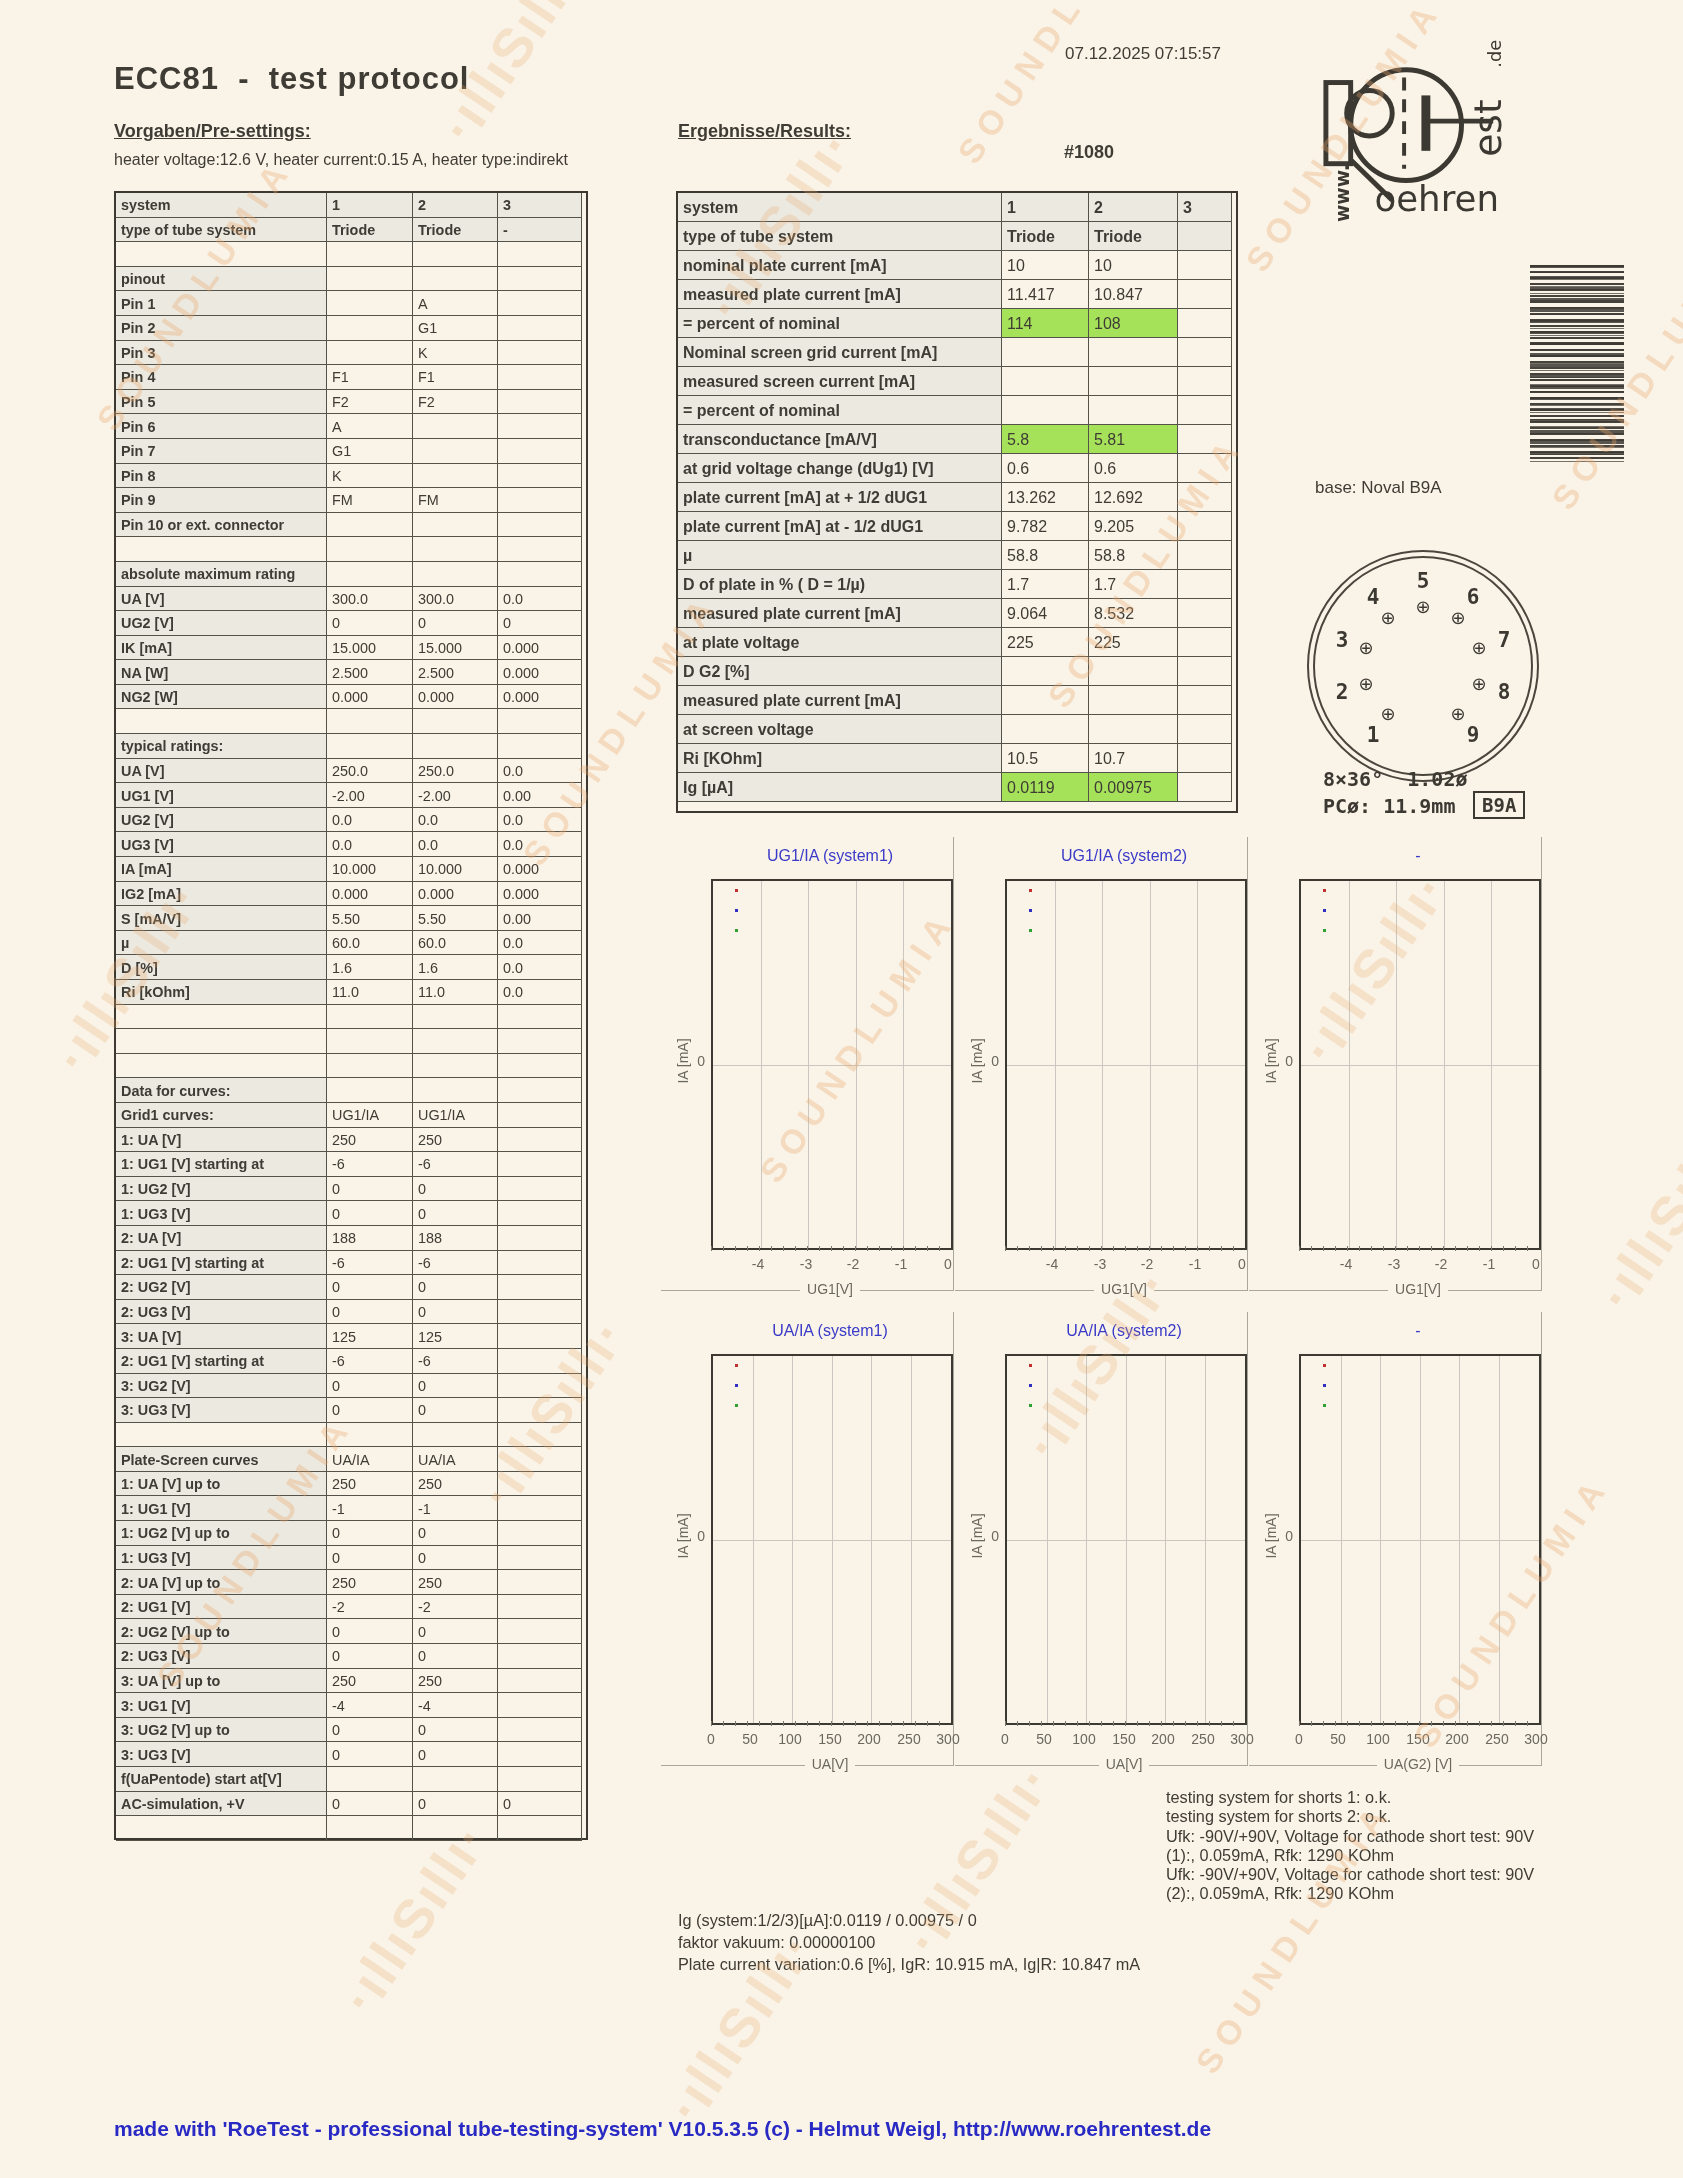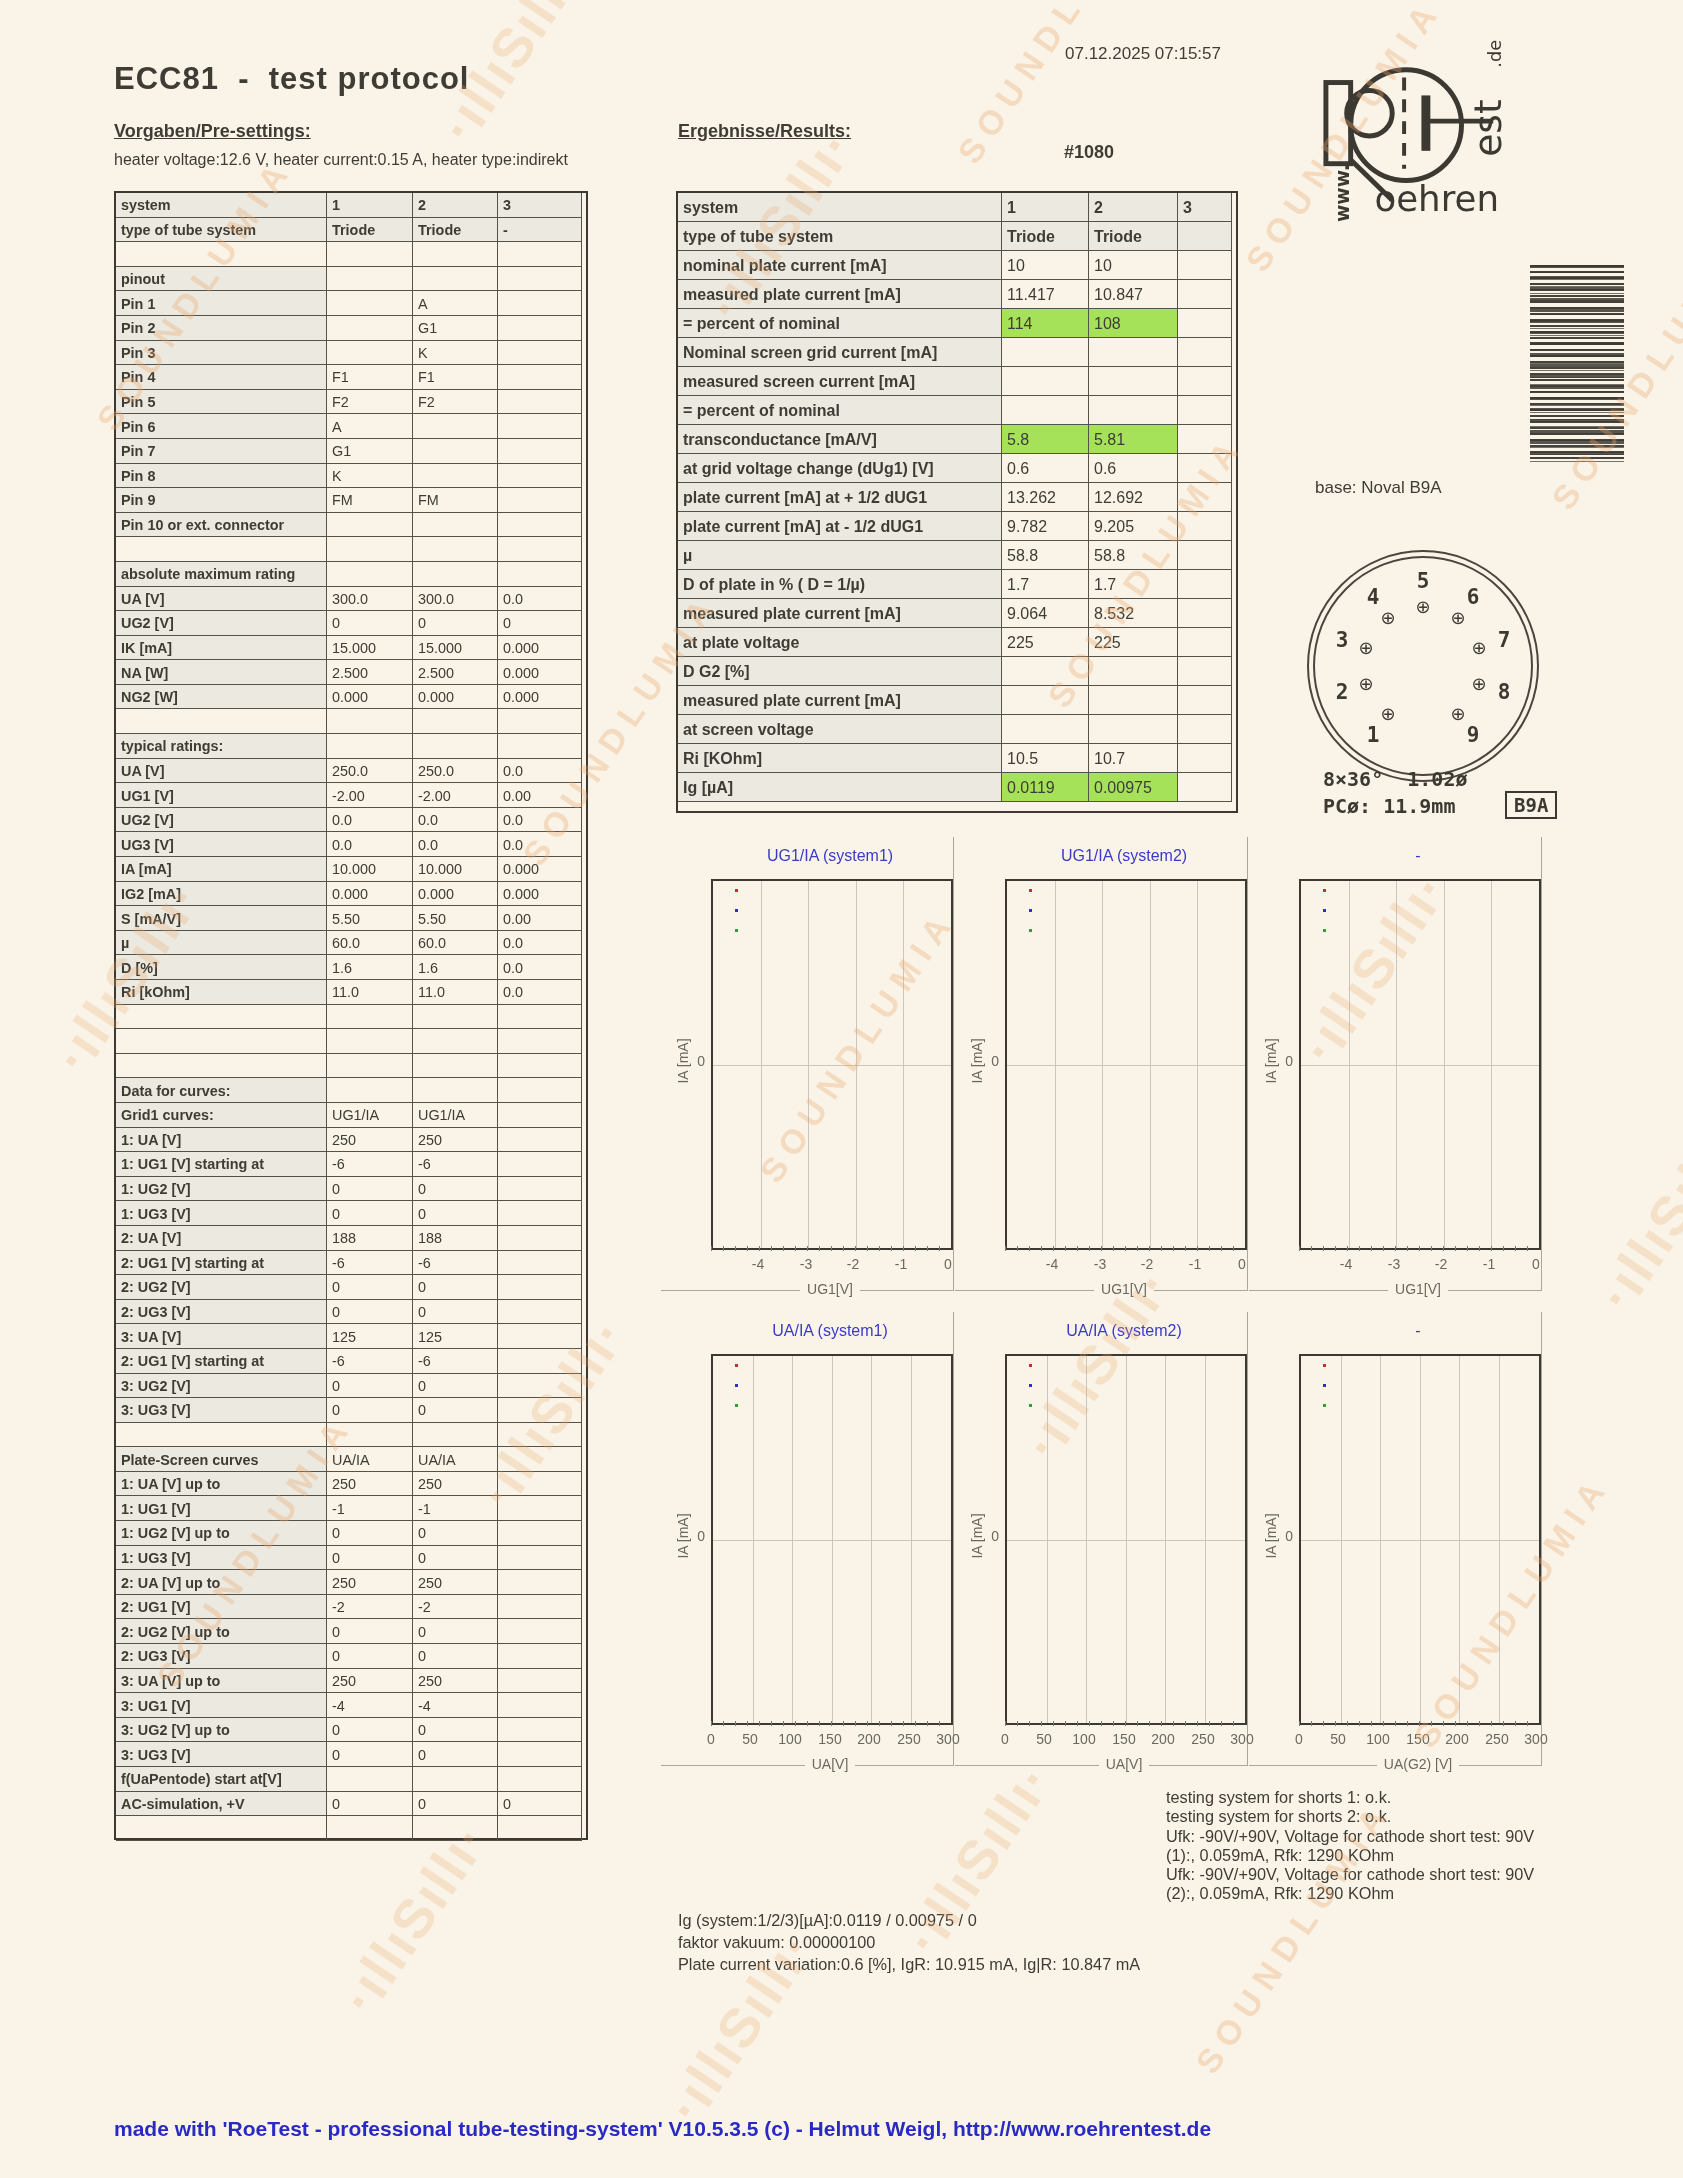--- a/index.html
+++ b/index.html
@@ -493,21 +493,21 @@
       <div class="pinnum" style="left: 155px; top: 36px;">6</div>
       <div class="pin" style="left: 162px; top: 88px;">⊕</div>
       <div class="pinnum" style="left: 186px; top: 79px;">7</div>
       <div class="pin" style="left: 162px; top: 124px;">⊕</div>
       <div class="pinnum" style="left: 186px; top: 131px;">8</div>
       <div class="pin" style="left: 141px; top: 154px;">⊕</div>
       <div class="pinnum" style="left: 155px; top: 174px;">9</div>
     </div>
   <div class="abs socktext" style="left:1323px;top:767px;">8×36°  1.02ø</div>
   <div class="abs socktext" style="left:1323px;top:794px;">PCø: 11.9mm</div>
-  <div class="b9abox" style="left:1473px;top:791px;margin-left:32px;">B9A</div>
+  <div class="b9abox" style="left:1473px;top:791px;">B9A</div>
 
   <div id="charts">
       <div class="panel" style="left: 661px; top: 837px; width: 292px; height: 453px;">
         <div class="c-title" style="left: 50px; top: 10px; width: 238px;">UG1/IA (system1)</div>
         <div class="c-ylab" style="left: -28px; top: 216px; width: 99px;">IA [mA]</div>
         <div class="c-y0" style="left: 24px; top: 216px; width: 20px;">0</div>
         <div class="c-tick" style="left: 77px; top: 419px; width: 40px;">-4</div>
         <div class="c-tick" style="left: 125px; top: 419px; width: 40px;">-3</div>
         <div class="c-tick" style="left: 172px; top: 419px; width: 40px;">-2</div>
         <div class="c-tick" style="left: 220px; top: 419px; width: 40px;">-1</div>

